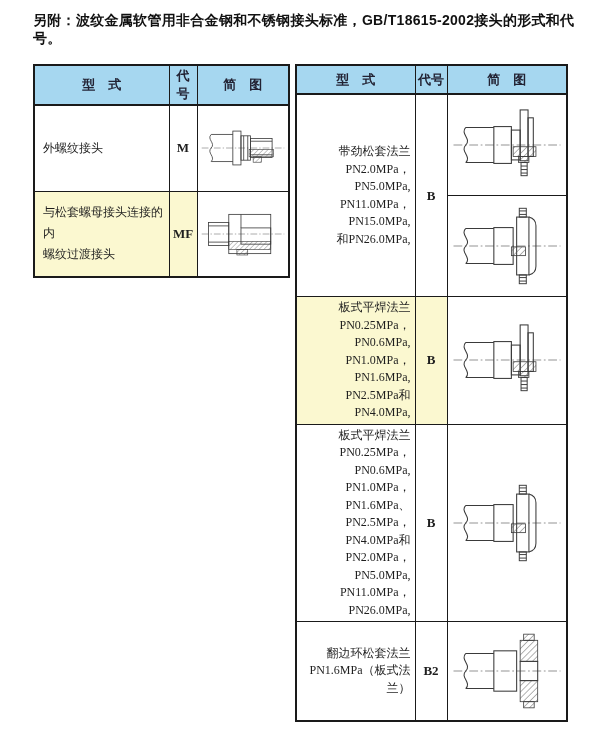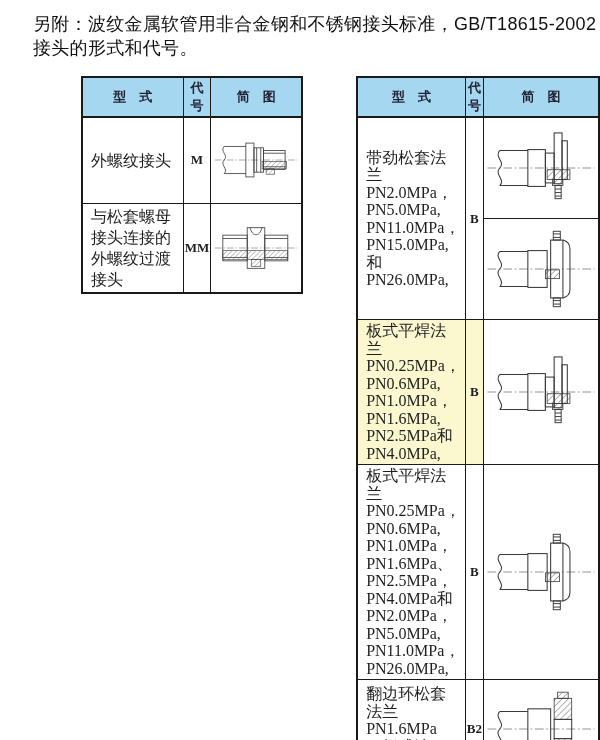--- a/index.html
+++ b/index.html
@@ -10,40 +10,40 @@
   }
   html,body{margin:0;padding:0;}
   body{
     width:600px;height:740px;background:#ffffff;
     font-family:"Liberation Serif","DejaVu Serif",serif;
     color:var(--ink);
   }
   .page{padding:12px 0 0 33px;}
   .doc-title{
     font-family:"Liberation Sans","DejaVu Sans",sans-serif;
-    font-weight:normal;font-size:18px;color:#111;
+    font-weight:bold;font-size:14px;color:#111;
     margin:0 0 16px 0;letter-spacing:.3px;
   }
   .tables{display:flex;gap:5px;align-items:flex-start;}
   table{border-collapse:collapse;table-layout:fixed;}
   table,td,th{border:1px solid var(--border);}
-  table{border-width:2px;margin-left:48px;}
+  table{border-width:2px;}
   th{
     background:var(--header-bg);
     font-family:"Liberation Sans","DejaVu Sans",sans-serif;
     font-size:13px;font-weight:bold;color:#223;
     height:25px;border-bottom-width:2px;
   }
   td{vertical-align:middle;}
   td.type{
-    font-size:16px;text-align:left;padding:2px 4px 2px 8px;
+    font-size:12px;text-align:left;padding:2px 4px 2px 8px;
     white-space:pre-line;
   }
   .t-left td.type{line-height:21px;}
-  .t-right td.type{line-height:17.5px;}
+  .t-right td.type{line-height:17.5px;text-align:right;}
   td.code{
     text-align:center;font-size:13px;font-weight:bold;
     font-family:"Liberation Serif","DejaVu Serif",serif;
   }
   td.diag-cell{padding:0;text-align:center;}
   tr.hl td.type, tr.hl td.code{background:var(--hl-bg);}
   .sub{display:flex;align-items:center;justify-content:center;}
   .sub + .sub{border-top:1px solid var(--border);}
   .t-left .sub{height:94px;}
   .t-right .sub{height:100px;}
@@ -212,27 +212,27 @@
       </tr>
       <tr style="height:86px">
         <td class="type">外螺纹接头</td>
         <td class="code">M</td>
         <td class="diag-cell">
           <svg class="diag" viewBox="0 0 130 90">
                 <use href="#sym-male-thread"></use>
               </svg>
         </td>
       </tr>
-      <tr style="height:89px">
-        <td class="type">与松套螺母接头连接的
-外螺纹过渡接头</td>
-        <td class="code">MM</td>
-        <td class="diag-cell">
-          <svg class="diag" viewBox="0 0 130 90">
-                <use href="#sym-nipple-mm"></use>
+      <tr class="hl" style="height:86px">
+        <td class="type">与松套螺母接头连接的内
+螺纹过渡接头</td>
+        <td class="code">MF</td>
+        <td class="diag-cell">
+          <svg class="diag" viewBox="0 0 130 90">
+                <use href="#sym-nipple-mf"></use>
               </svg>
         </td>
       </tr>
     </tbody>
       </table>
 
     <table class="t-right">
       <colgroup>
           <col style="width:119px">
           <col style="width:32px">

